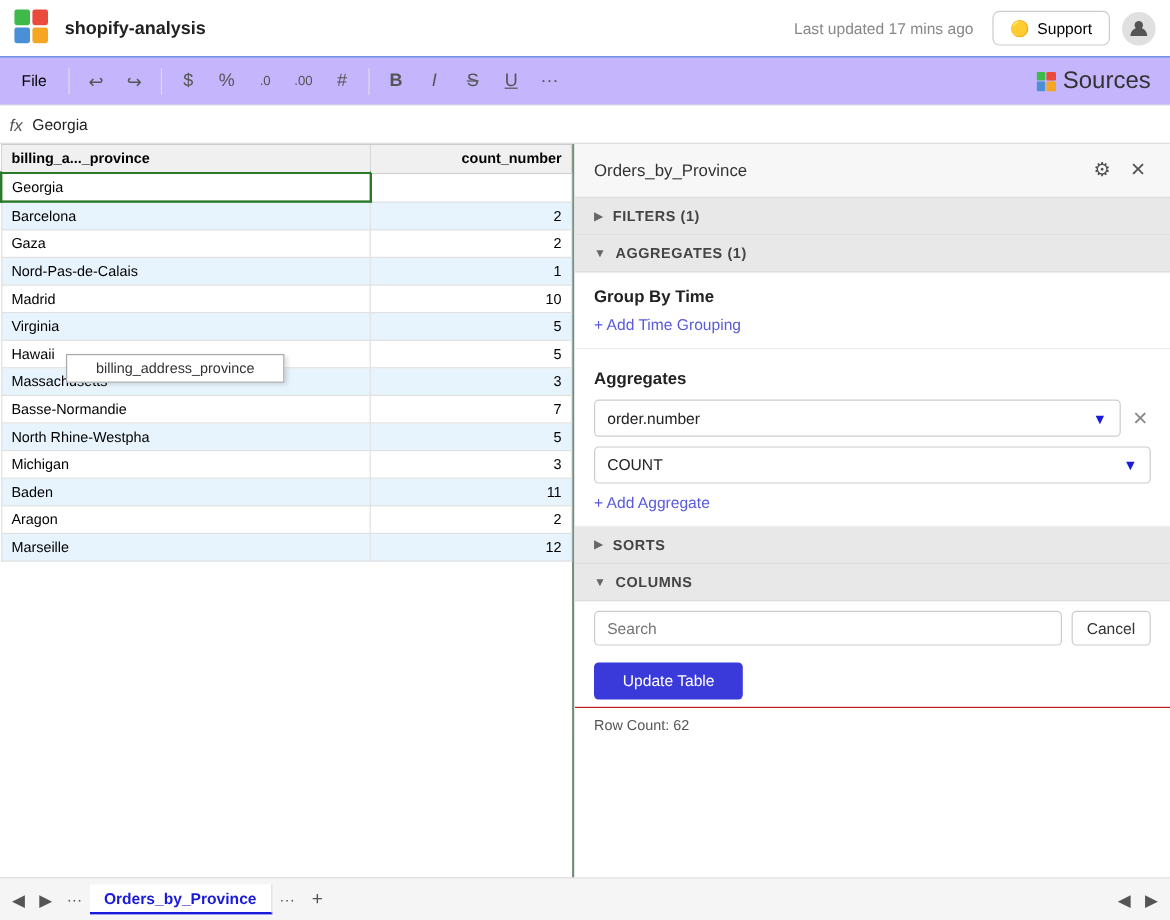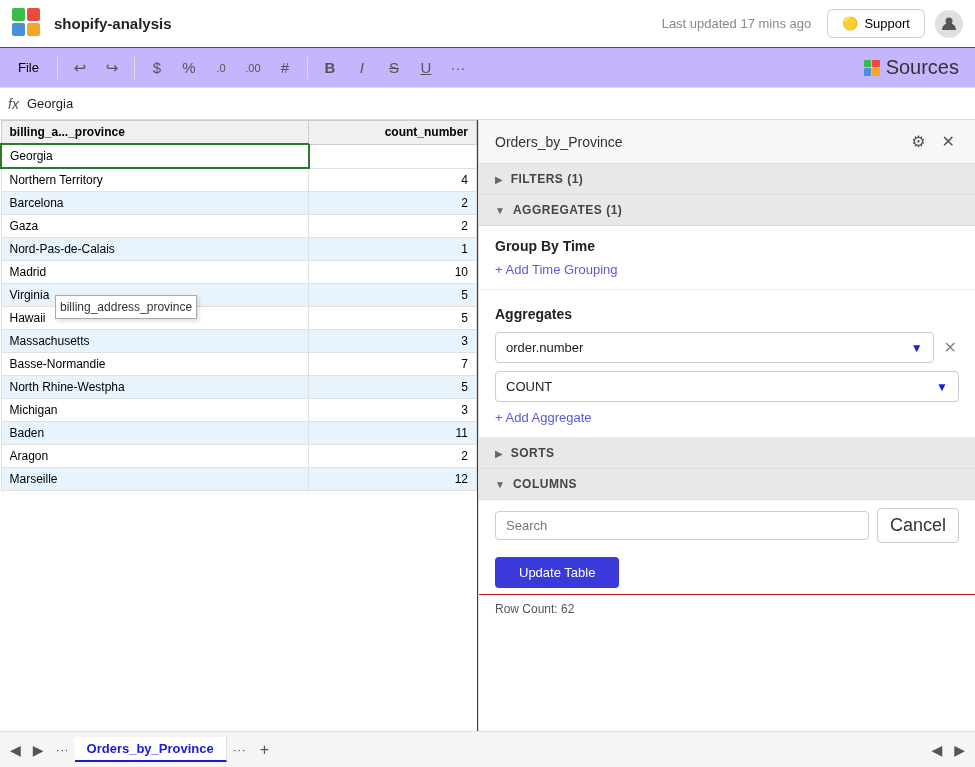--- a/index.html
+++ b/index.html
@@ -76,21 +76,21 @@
     .sheet-table td {
       border: 1px solid #e0e0e0; padding: 4px 8px; font-size: 12px;
     }
     .sheet-table td.col-count { text-align: right; }
     .row-even td { background: #e8f4fd; }
     .row-odd td { background: #fff; }
     .row-selected td { background: #fff; }
     .row-selected td:first-child { border: 2px solid #2a7a2a; }
     .cell-tooltip {
       position: absolute; top: 175px; left: 55px;
-      background: #fff; border: 1px solid #aaa; padding: 4px 4px;
+      background: #fff; border: 1px solid #aaa; padding: 4px 24px;
       font-size: 12px; color: #333; z-index: 10; box-shadow: 2px 2px 4px rgba(0,0,0,0.15);
     }
 
     
     .right-panel {
       flex: 1; border-left: 1px solid #ddd; background: #fff; display: flex; flex-direction: column;
       overflow: hidden;
     }
 
     
@@ -149,21 +149,21 @@
 
     .search-row {
       display: flex; align-items: center; padding: 8px 16px; gap: 8px;
     }
     .search-input {
       flex: 1; border: 1px solid #ccc; border-radius: 4px; padding: 6px 10px;
       font-size: 13px; outline: none;
     }
     .cancel-btn {
       background: #fff; border: 1px solid #ccc; border-radius: 4px;
-      padding: 6px 12px; font-size: 18px; cursor: pointer; color: #333;
+      padding: 6px 12px; font-size: 13px; cursor: pointer; color: #333;
     }
 
     .update-btn-row {
       padding: 6px 16px;
     }
     .update-btn {
       background: #3a3adb; color: #fff; border: none; border-radius: 4px;
       padding: 8px 24px; font-size: 13px; font-weight: 500; cursor: pointer;
     }
 
@@ -281,24 +281,20 @@
           <tr>
             <th class="col-province">billing_a..._province</th>
             <th class="col-count">count_number</th>
           </tr>
         </thead>
         <tbody id="table-body">
         <tr class="row-selected">
               <td class="col-province">Georgia</td>
               <td class="col-count"></td>
             </tr>
-            <tr class="row-odd">
-              <td class="col-province">Northern Territory</td>
-              <td class="col-count">4</td>
-            </tr>
             <tr class="row-even">
               <td class="col-province">Barcelona</td>
               <td class="col-count">2</td>
             </tr>
             <tr class="row-odd">
               <td class="col-province">Gaza</td>
               <td class="col-count">2</td>
             </tr>
             <tr class="row-even">
               <td class="col-province">Nord-Pas-de-Calais</td>

